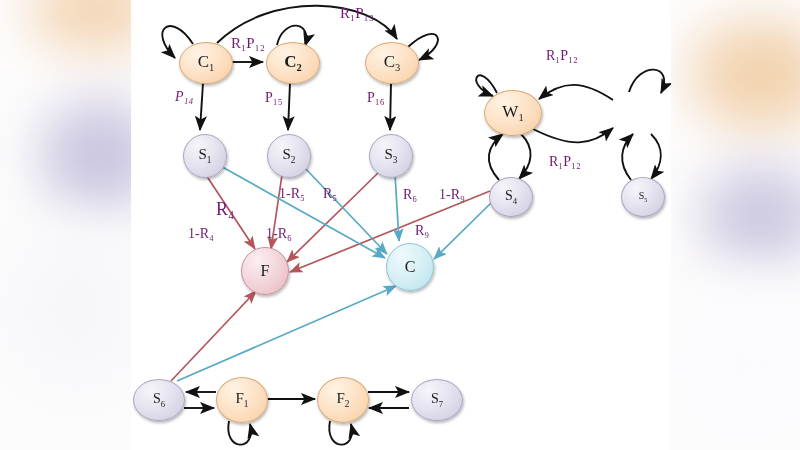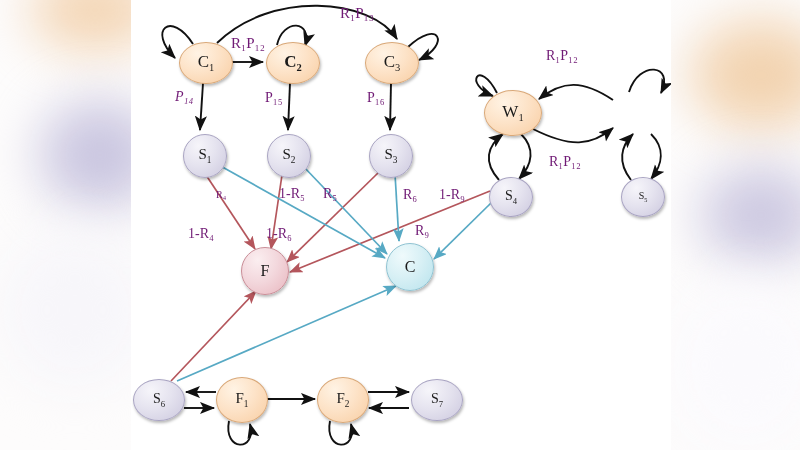--- a/index.html
+++ b/index.html
@@ -209,21 +209,21 @@
       <span class="lbl">S<sub>7</sub></span>
     </div>
 
     <div class="elabel" style="left:209px; top:6px; font-size:15px;">R₁P₁₃</div>
     <div class="elabel" style="left:100px; top:36px; font-size:15px;">R₁P₁₂</div>
     <div class="elabel ital" style="left:44px; top:90px; font-size:14px;">P₁₄</div>
     <div class="elabel" style="left:134px; top:91px; font-size:14px;">P₁₅</div>
     <div class="elabel" style="left:236px; top:91px; font-size:14px;">P₁₆</div>
     <div class="elabel" style="left:415px; top:49px; font-size:14px;">R₁P₁₂</div>
     <div class="elabel" style="left:418px; top:155px; font-size:14px;">R₁P₁₂</div>
-    <div class="elabel" style="left:85px; top:190px; font-size:10px;">R₄</div>
+    <div class="elabel" style="left:85px; top:200px; font-size:18px;">R₄</div>
     <div class="elabel" style="left:57px; top:227px; font-size:14px;">1-R₄</div>
     <div class="elabel" style="left:148px; top:187px; font-size:14px;text-align:right;">1-R₅</div>
     <div class="elabel" style="left:135px; top:227px; font-size:14px;">1-R₆</div>
     <div class="elabel" style="left:192px; top:187px; font-size:14px;">R₅</div>
     <div class="elabel" style="left:272px; top:188px; font-size:14px;">R₆</div>
     <div class="elabel" style="left:308px; top:188px; font-size:14px;">1-R₉</div>
     <div class="elabel" style="left:284px; top:224px; font-size:14px;">R₉</div>
 
   </div>
 </div>

